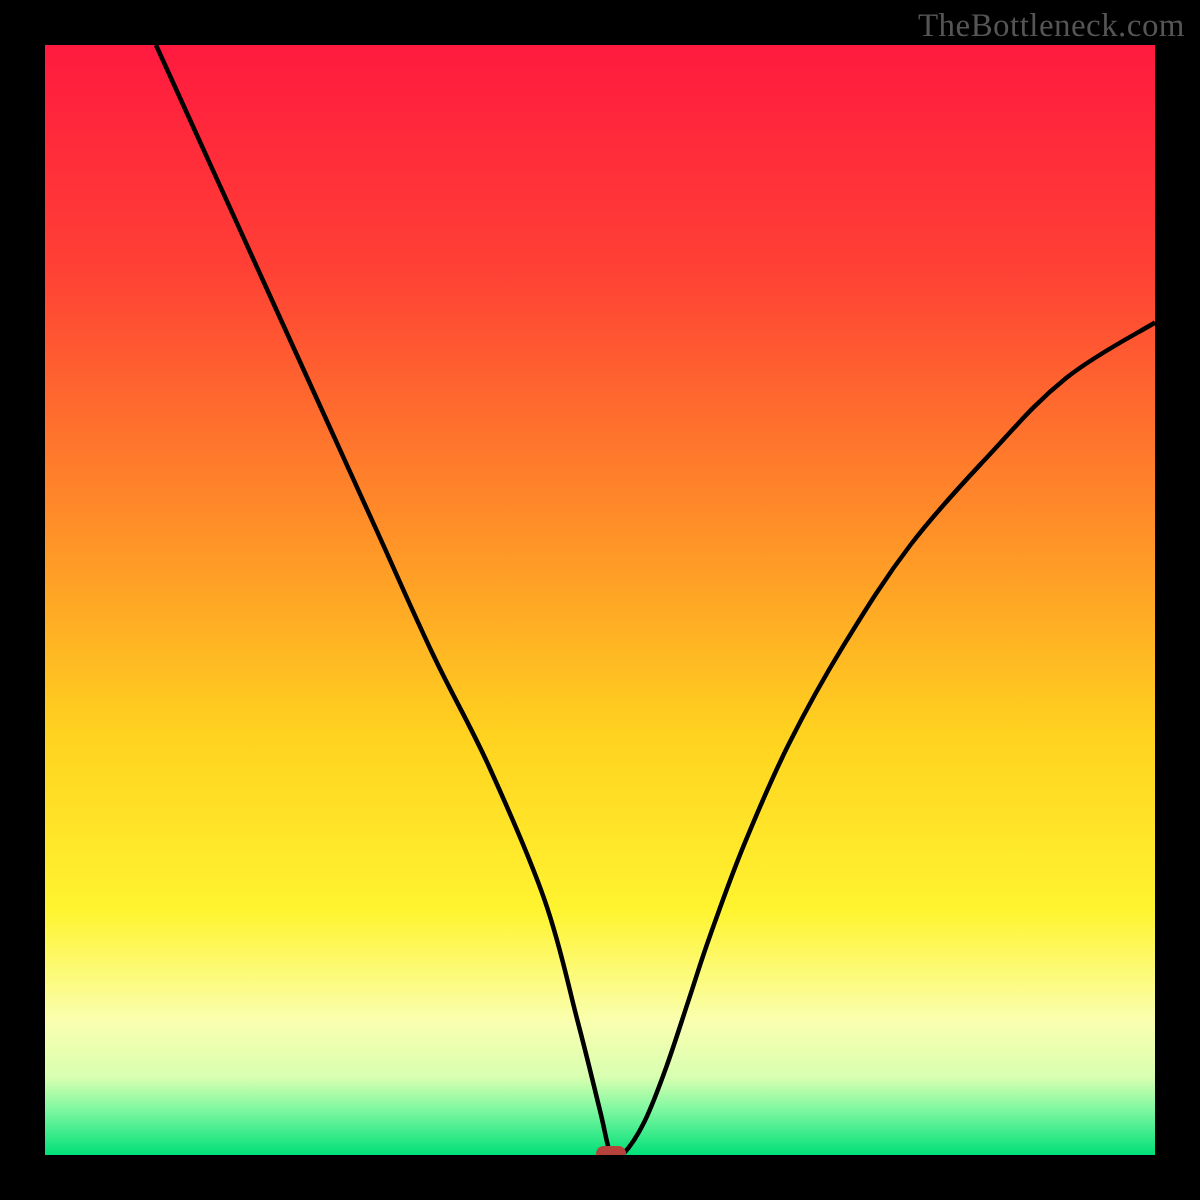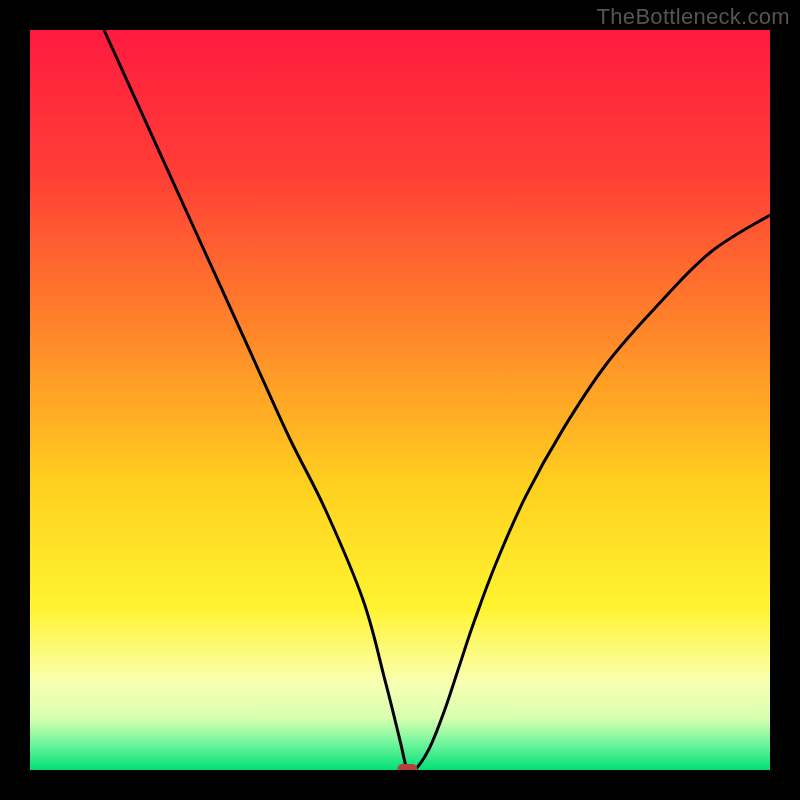--- a/index.html
+++ b/index.html
@@ -19,20 +19,21 @@
   }
   .watermark {
     position: absolute;
     top: 4px;
     right: 10px;
     color: #555;
     font-size: 22px;
     font-weight: 500;
     letter-spacing: 0.3px;
     z-index: 5;
+    font-family: Liberation Serif, serif;
   }
   .plot {
     position: absolute;
     left: 30px;
     top: 30px;
     width: 740px;
     height: 740px;
     overflow: hidden;
   }
   .plot svg {

